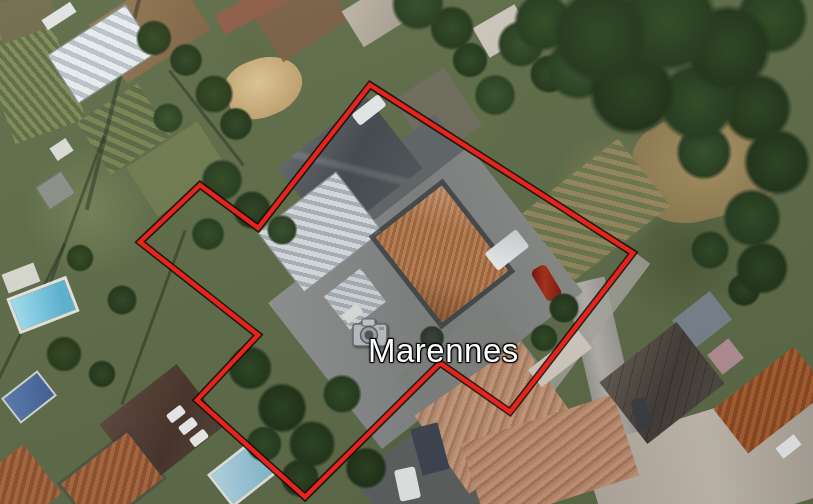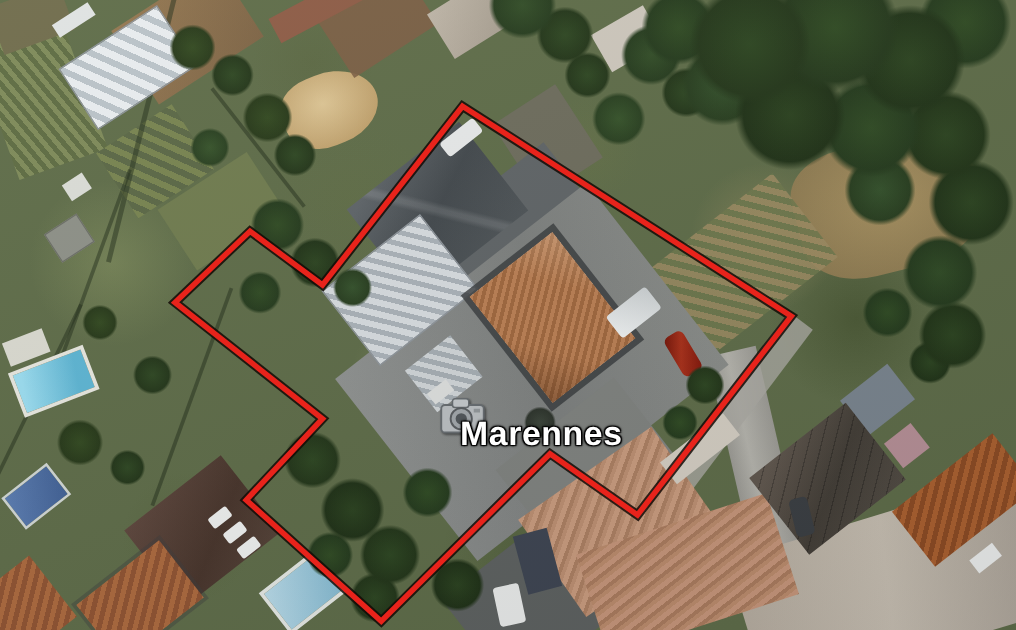--- a/index.html
+++ b/index.html
@@ -61,22 +61,22 @@
     radial-gradient(circle 22px at 122px 300px,#2d4621,#223518 60%,rgba(0,0,0,0) 71%),
     radial-gradient(circle 26px at 64px 354px,#31481f,#263818 60%,rgba(0,0,0,0) 71%),
     radial-gradient(circle 20px at 102px 374px,#2d4621,#223518 60%,rgba(0,0,0,0) 71%),
     radial-gradient(circle 24px at 744px 290px,#2b431f,#203317 60%,rgba(0,0,0,0) 71%),
     radial-gradient(circle 28px at 710px 250px,#2f4a22,#243a1c 60%,rgba(0,0,0,0) 71%);}
   .hedge{position:absolute;background:rgba(32,44,24,.5);}
   #boundary-svg{position:absolute;left:0;top:0;z-index:8;}
   #boundary-svg .halo{fill:none;stroke:rgba(20,10,6,.85);stroke-width:7.5;stroke-linejoin:miter;}
   #boundary-svg .line{fill:none;stroke:#e8231b;stroke-width:4.4;stroke-linejoin:miter;}
   #place-label{position:absolute;left:368px;top:332px;z-index:10;color:#fff;
-    font-size:27px;letter-spacing:.5px;
-    text-shadow:0 0 3px #000,1px 1px 1px #000,-1px -1px 1px #000,1px -1px 1px #000,-1px 1px 1px #000;font-weight:bold;}
+    font-size:33px;letter-spacing:.5px;
+    text-shadow:0 0 3px #000,1px 1px 1px #000,-1px -1px 1px #000,1px -1px 1px #000,-1px 1px 1px #000;}
   #camera-icon{position:absolute;left:349px;top:314px;z-index:9;
     filter:drop-shadow(1px 1px 1px rgba(0,0,0,.55));opacity:.95;}
   #lighting{position:absolute;inset:0;z-index:7;pointer-events:none;
     background:linear-gradient(160deg,rgba(255,255,240,.05),rgba(0,0,25,.07));}
 </style>
 </head>
 <body>
 
 <div id="stage">
 

